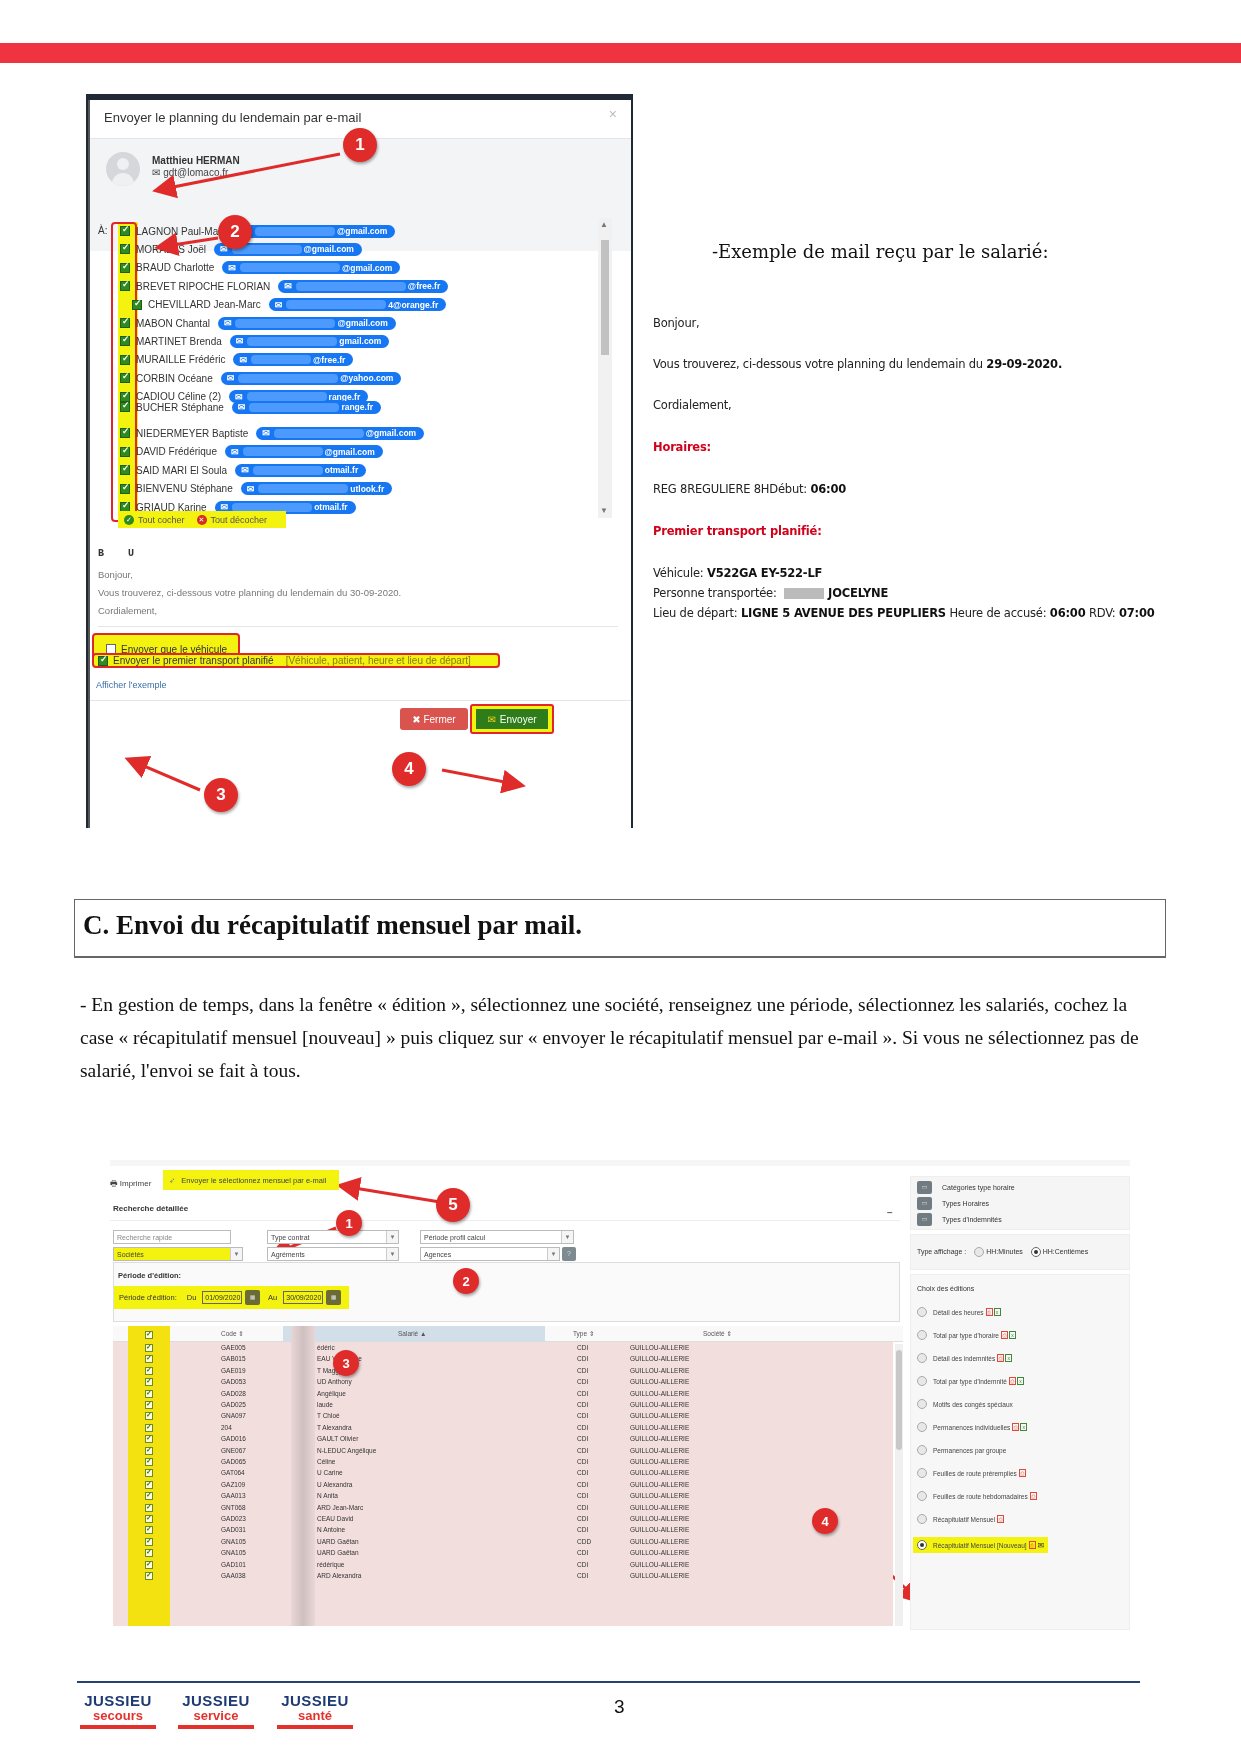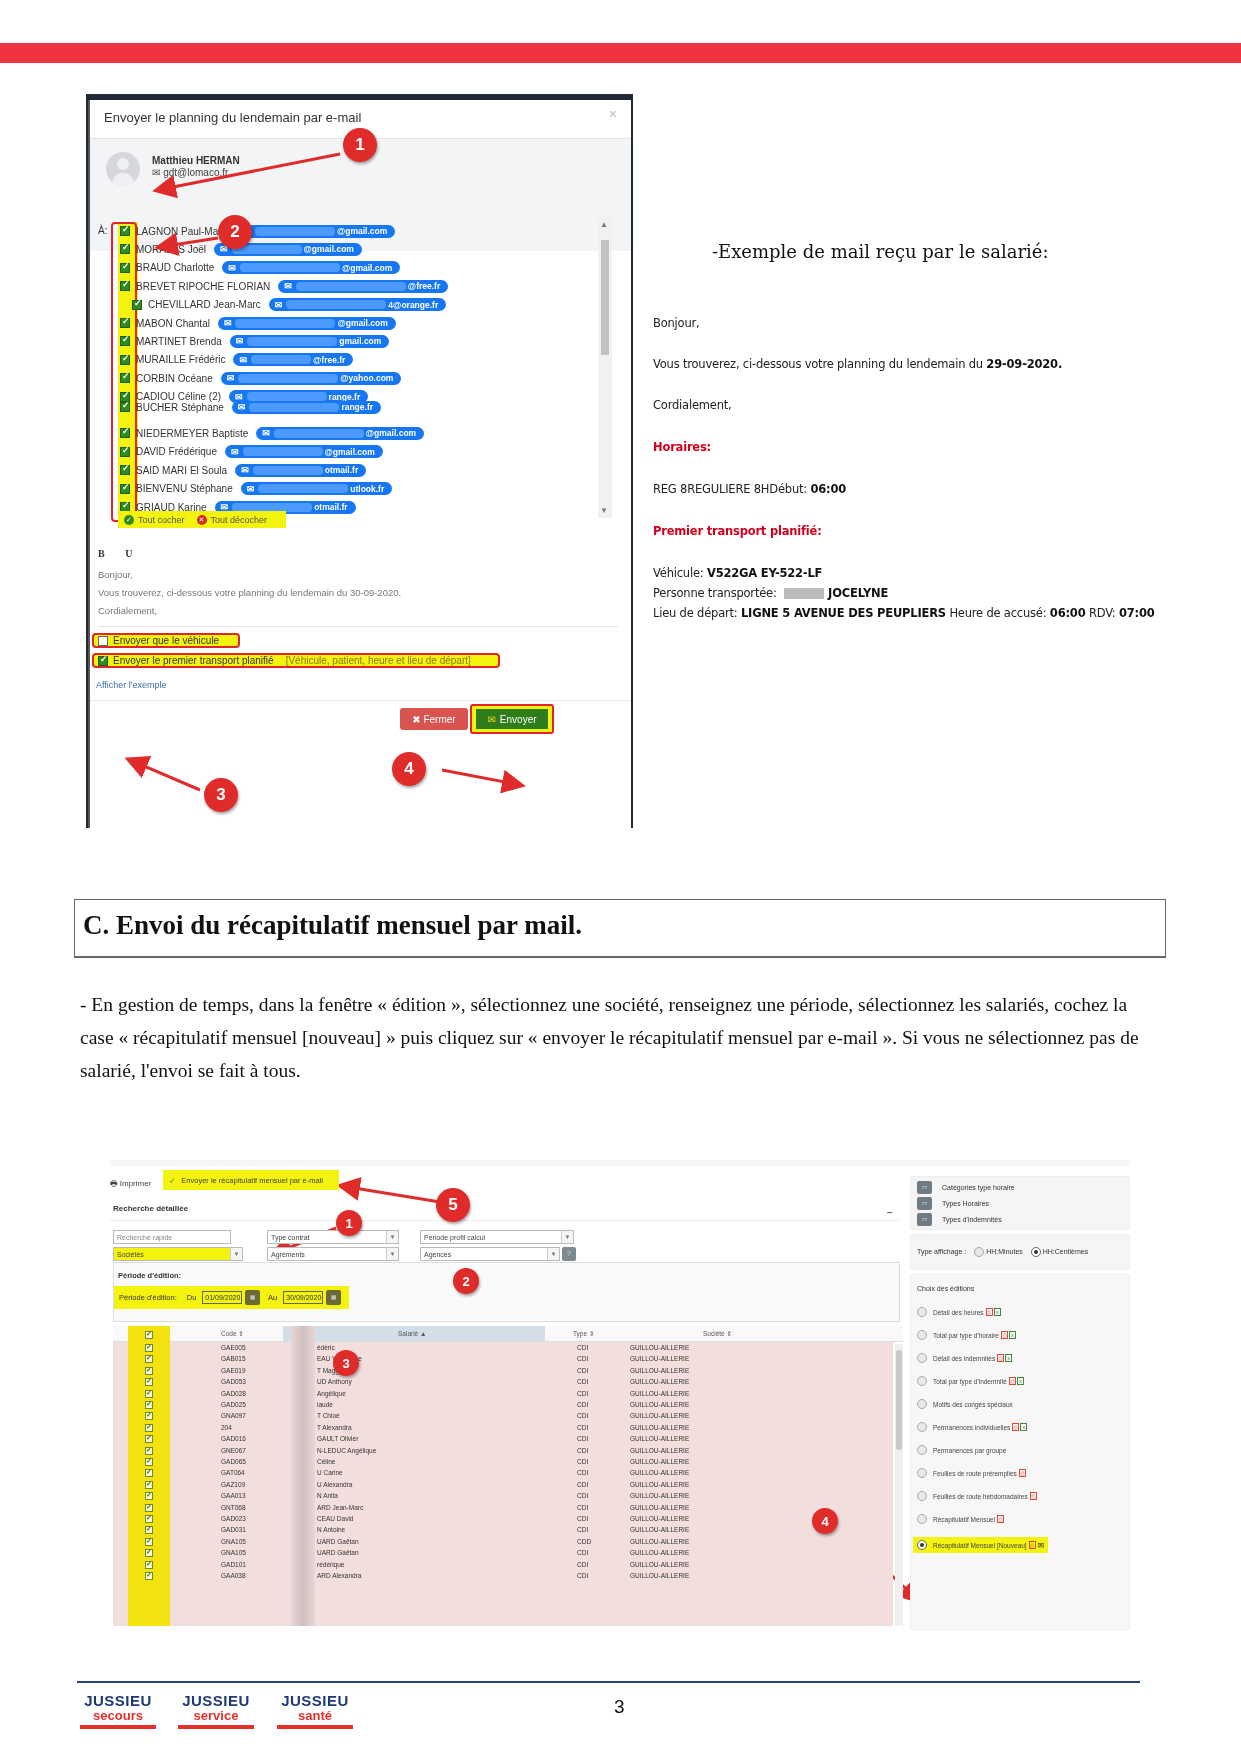--- a/index.html
+++ b/index.html
@@ -41,25 +41,25 @@
   .scrollbar { left: 500px; top: 0; width: 14px; height: 300px; background: #f1f1f1; }
   .scroll-thumb { left: 503px; top: 22px; width: 8px; height: 115px; background: #c1c1c1; }
   .scroll-up { left: 502px; top: 2px; font-size: 8px; color: #777; }
   .scroll-down { left: 502px; top: 288px; font-size: 8px; color: #777; }
 
   .toggle-all { left: 28px; top: 411px; width: 168px; height: 17px; background: #f3f30f; font-size: 9px; display: flex; align-items: center; }
   .toggle-all .ok { display: inline-block; width: 10px; height: 10px; border-radius: 50%; background: #2f8a1f; color: #fff; font-size: 7px; text-align: center; line-height: 10px; margin: 0 4px 0 6px; }
   .toggle-all .ko { display: inline-block; width: 10px; height: 10px; border-radius: 50%; background: #d62d20; color: #fff; font-size: 7px; text-align: center; line-height: 10px; margin: 0 4px 0 12px; }
   .toggle-all span.t { color: #555; }
 
-  .editor-toolbar { left: 8px; top: 448px; font-family: Liberation Serif, serif; font-size: 10px; font-weight: bold; color: #333; }
+  .editor-toolbar { left: 8px; top: 448px; font-family: Liberation Mono, monospace; font-size: 10px; font-weight: bold; color: #333; }
   .editor-toolbar span { margin-right: 18px; }
   .editor-body { left: 8px; top: 466px; width: 520px; font-size: 9.5px; color: #777; line-height: 18px; }
   .editor-sep { left: 8px; top: 526px; width: 520px; height: 1px; background: #e5e5e5; }
-  .opt1 { left: 2px; top: 533px; width: 148px; height: 15px; background: #f3f30f; border: 2px solid #e0262b; border-radius: 4px; font-size: 10px; color: #333; display: flex; align-items: center; padding-left: 4px; }
+  .opt1 { left: 2px; top: 533px; width: 148px; height: 32px; background: #f3f30f; border: 2px solid #e0262b; border-radius: 4px; font-size: 10px; color: #333; display: flex; align-items: center; padding-left: 12px; }
   .opt2 { left: 2px; top: 553px; width: 408px; height: 15px; background: #f3f30f; border: 2px solid #e0262b; border-radius: 4px; font-size: 10px; color: #333; display: flex; align-items: center; padding-left: 4px; white-space: nowrap; }
   .opt2 .hint { color: #8a7a10; margin-left: 12px; }
   .example-link { left: 6px; top: 580px; font-size: 9px; color: #3b6ea8; }
   .footer-sep { left: 0; top: 600px; width: 100%; height: 1px; background: #e5e5e5; }
   .btn-close { left: 310px; top: 608px; width: 68px; height: 22px; background: #d9534f; color: #fff; font-size: 10px; border-radius: 3px; display: flex; align-items: center; justify-content: center; }
   .btn-send-wrap { left: 380px; top: 604px; width: 84px; height: 30px; background: #f3f30f; border: 2px solid #e0262b; border-radius: 3px; }
   .btn-send { left: 4px; top: 3px; width: 72px; height: 20px; background: #2e7d1a; color: #fff; font-size: 10px; display: flex; align-items: center; justify-content: center; }
   .btn-send .env { color: #f3d21b; margin-right: 4px; }
 
   
@@ -384,21 +384,21 @@
 
 <div class="abs section-box"></div>
 <div class="abs section-title">C. Envoi du récapitulatif mensuel par mail.</div>
 <div class="abs section-text">- En gestion de temps, dans la fenêtre « édition », sélectionnez une société, renseignez une période, sélectionnez les salariés, cochez la case « récapitulatif mensuel [nouveau] » puis cliquez sur « envoyer le récapitulatif mensuel par e-mail ». Si vous ne sélectionnez pas de salarié, l'envoi se fait à tous.</div>
 
 <div class="abs ed">
   <div class="abs ed-topline"></div>
   <div class="abs print">🖶 Imprimer</div>
   <div class="abs send-recap">
     <span class="plane">➶</span>
-    <span>Envoyer le récapitulatif mensuel par e-mail</span>
+    <span>Envoyer le sélectionnez mensuel par e-mail</span>
   </div>
   <div class="abs adv-title">Recherche détaillée</div>
   <div class="abs collapse">−</div>
   <div class="abs adv-sep"></div>
 
   <div class="abs fld" style="left:3px;top:70px;width:118px;color:#888">Recherche rapide</div>
   <div class="abs fld yel" style="left:3px;top:87px;width:130px">
       <span>Sociétés</span>
       <span class="dd">▼</span>
     </div>

